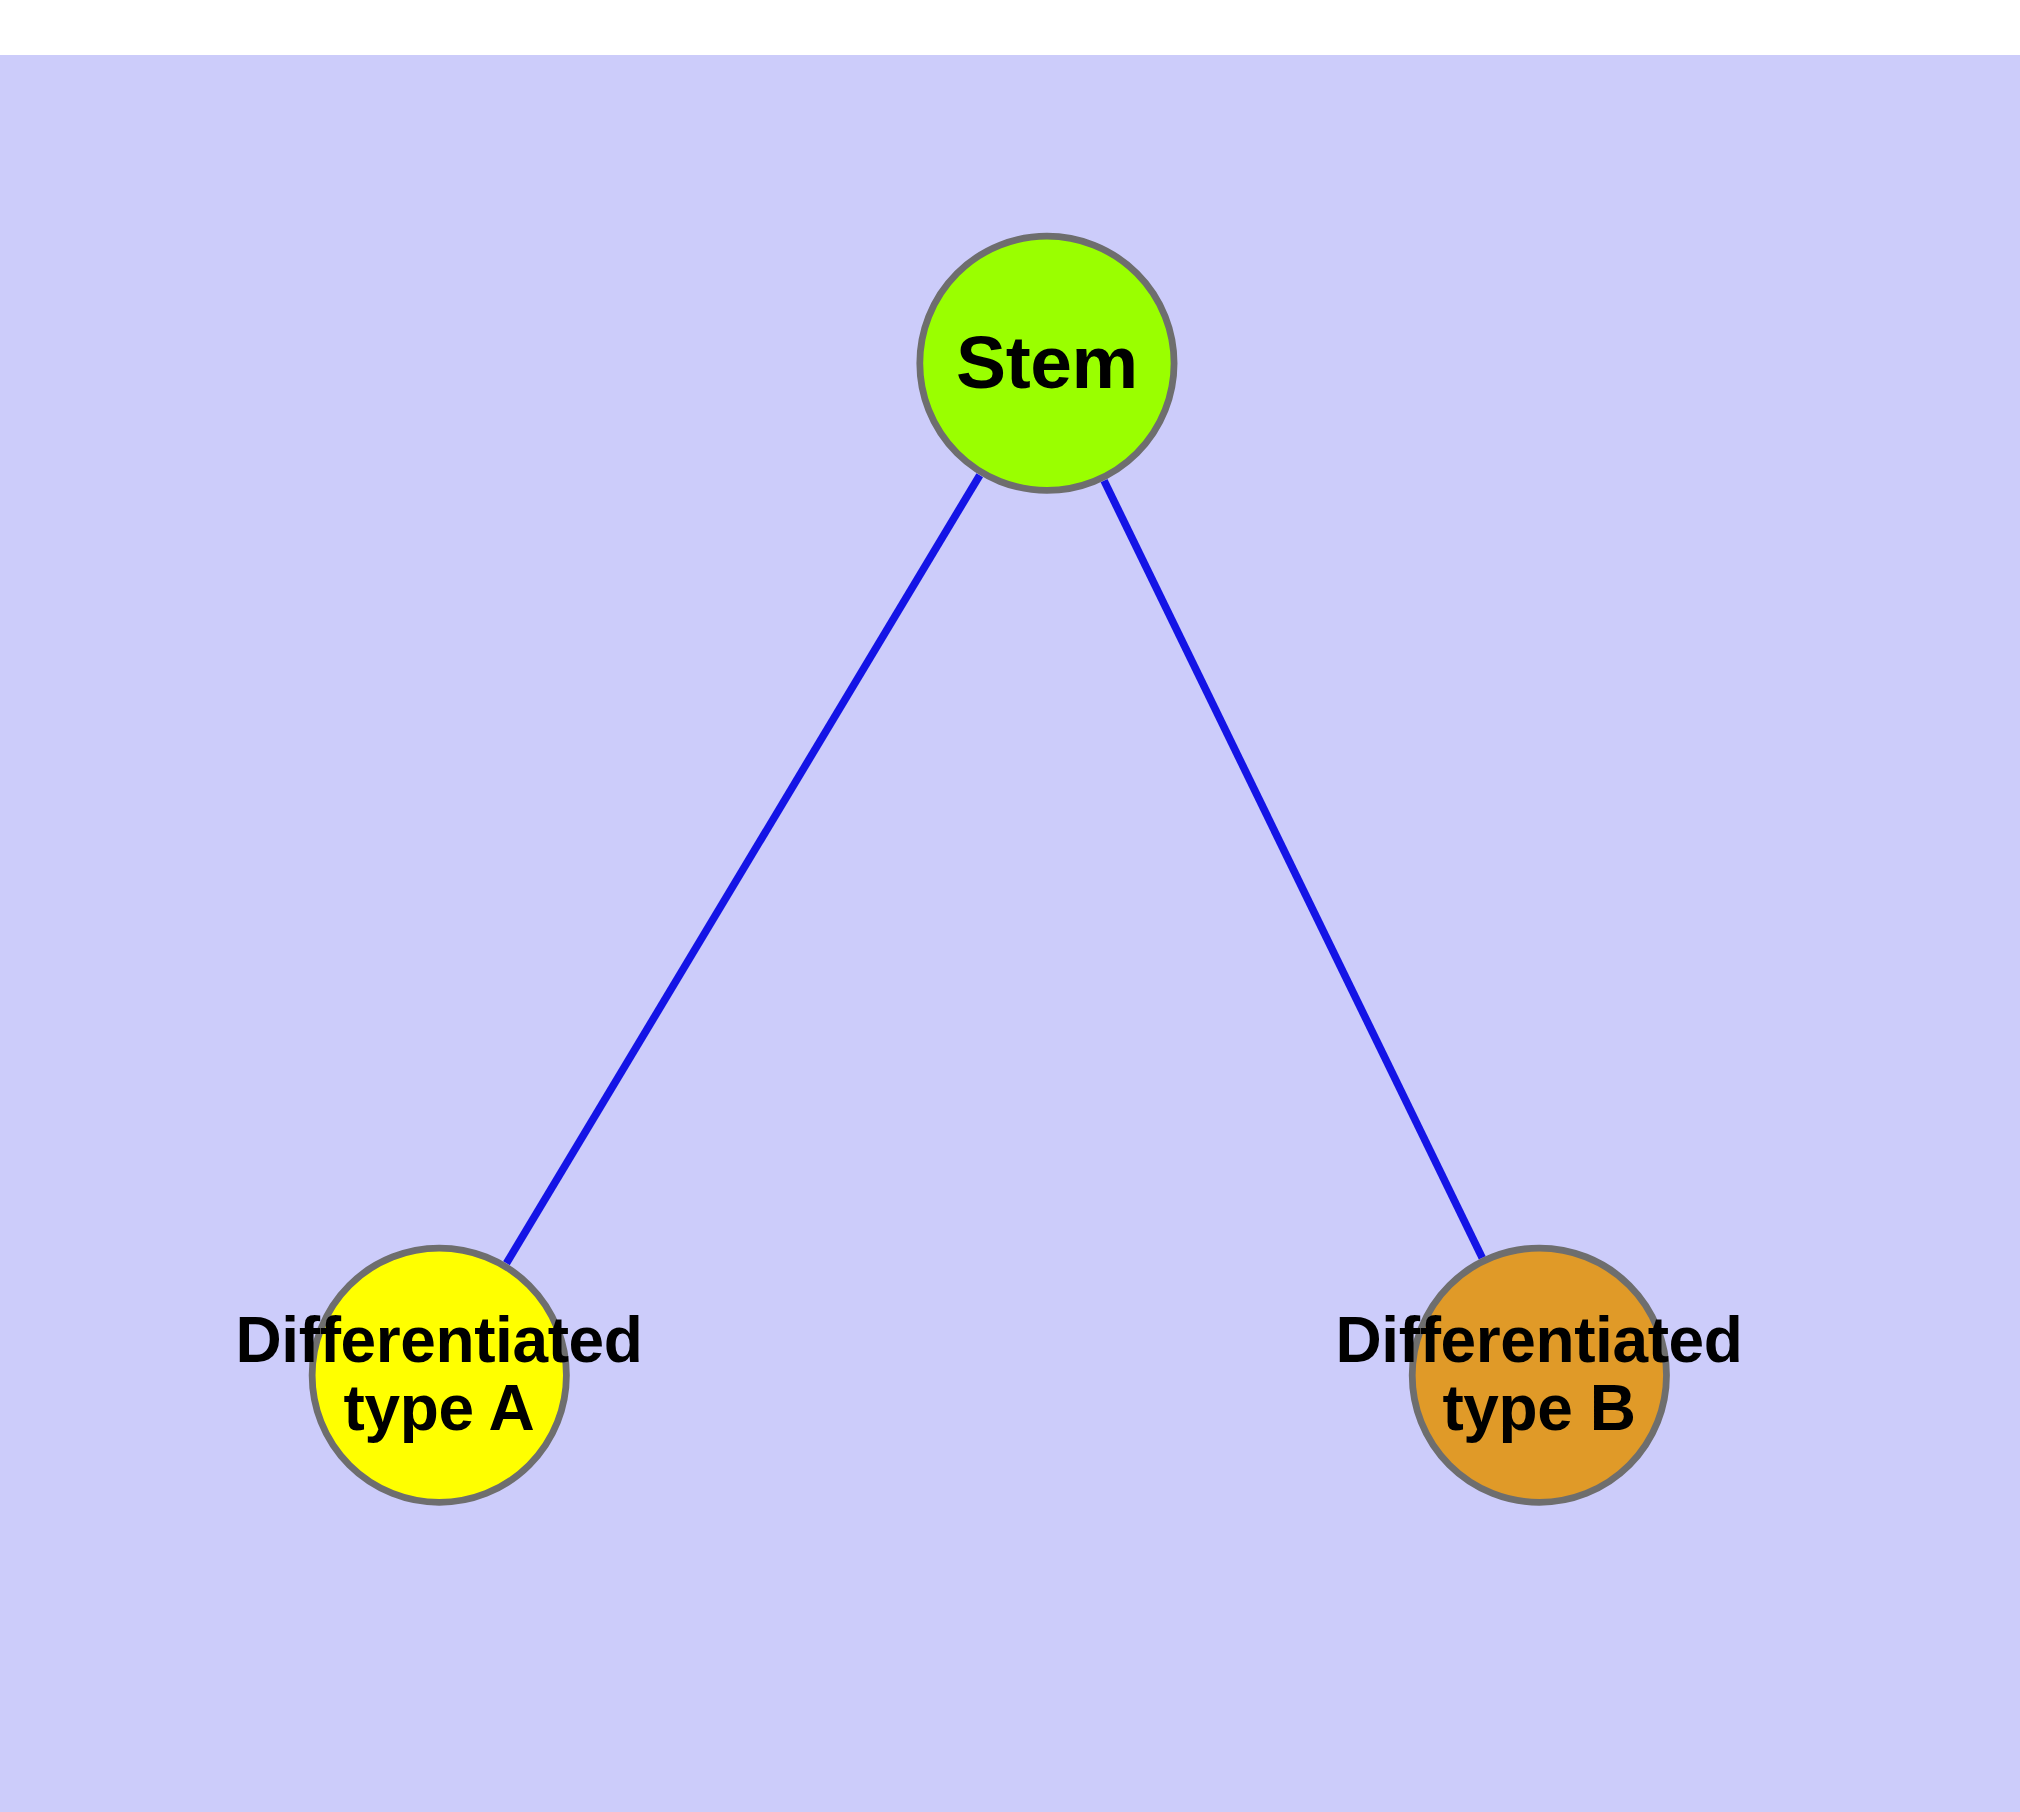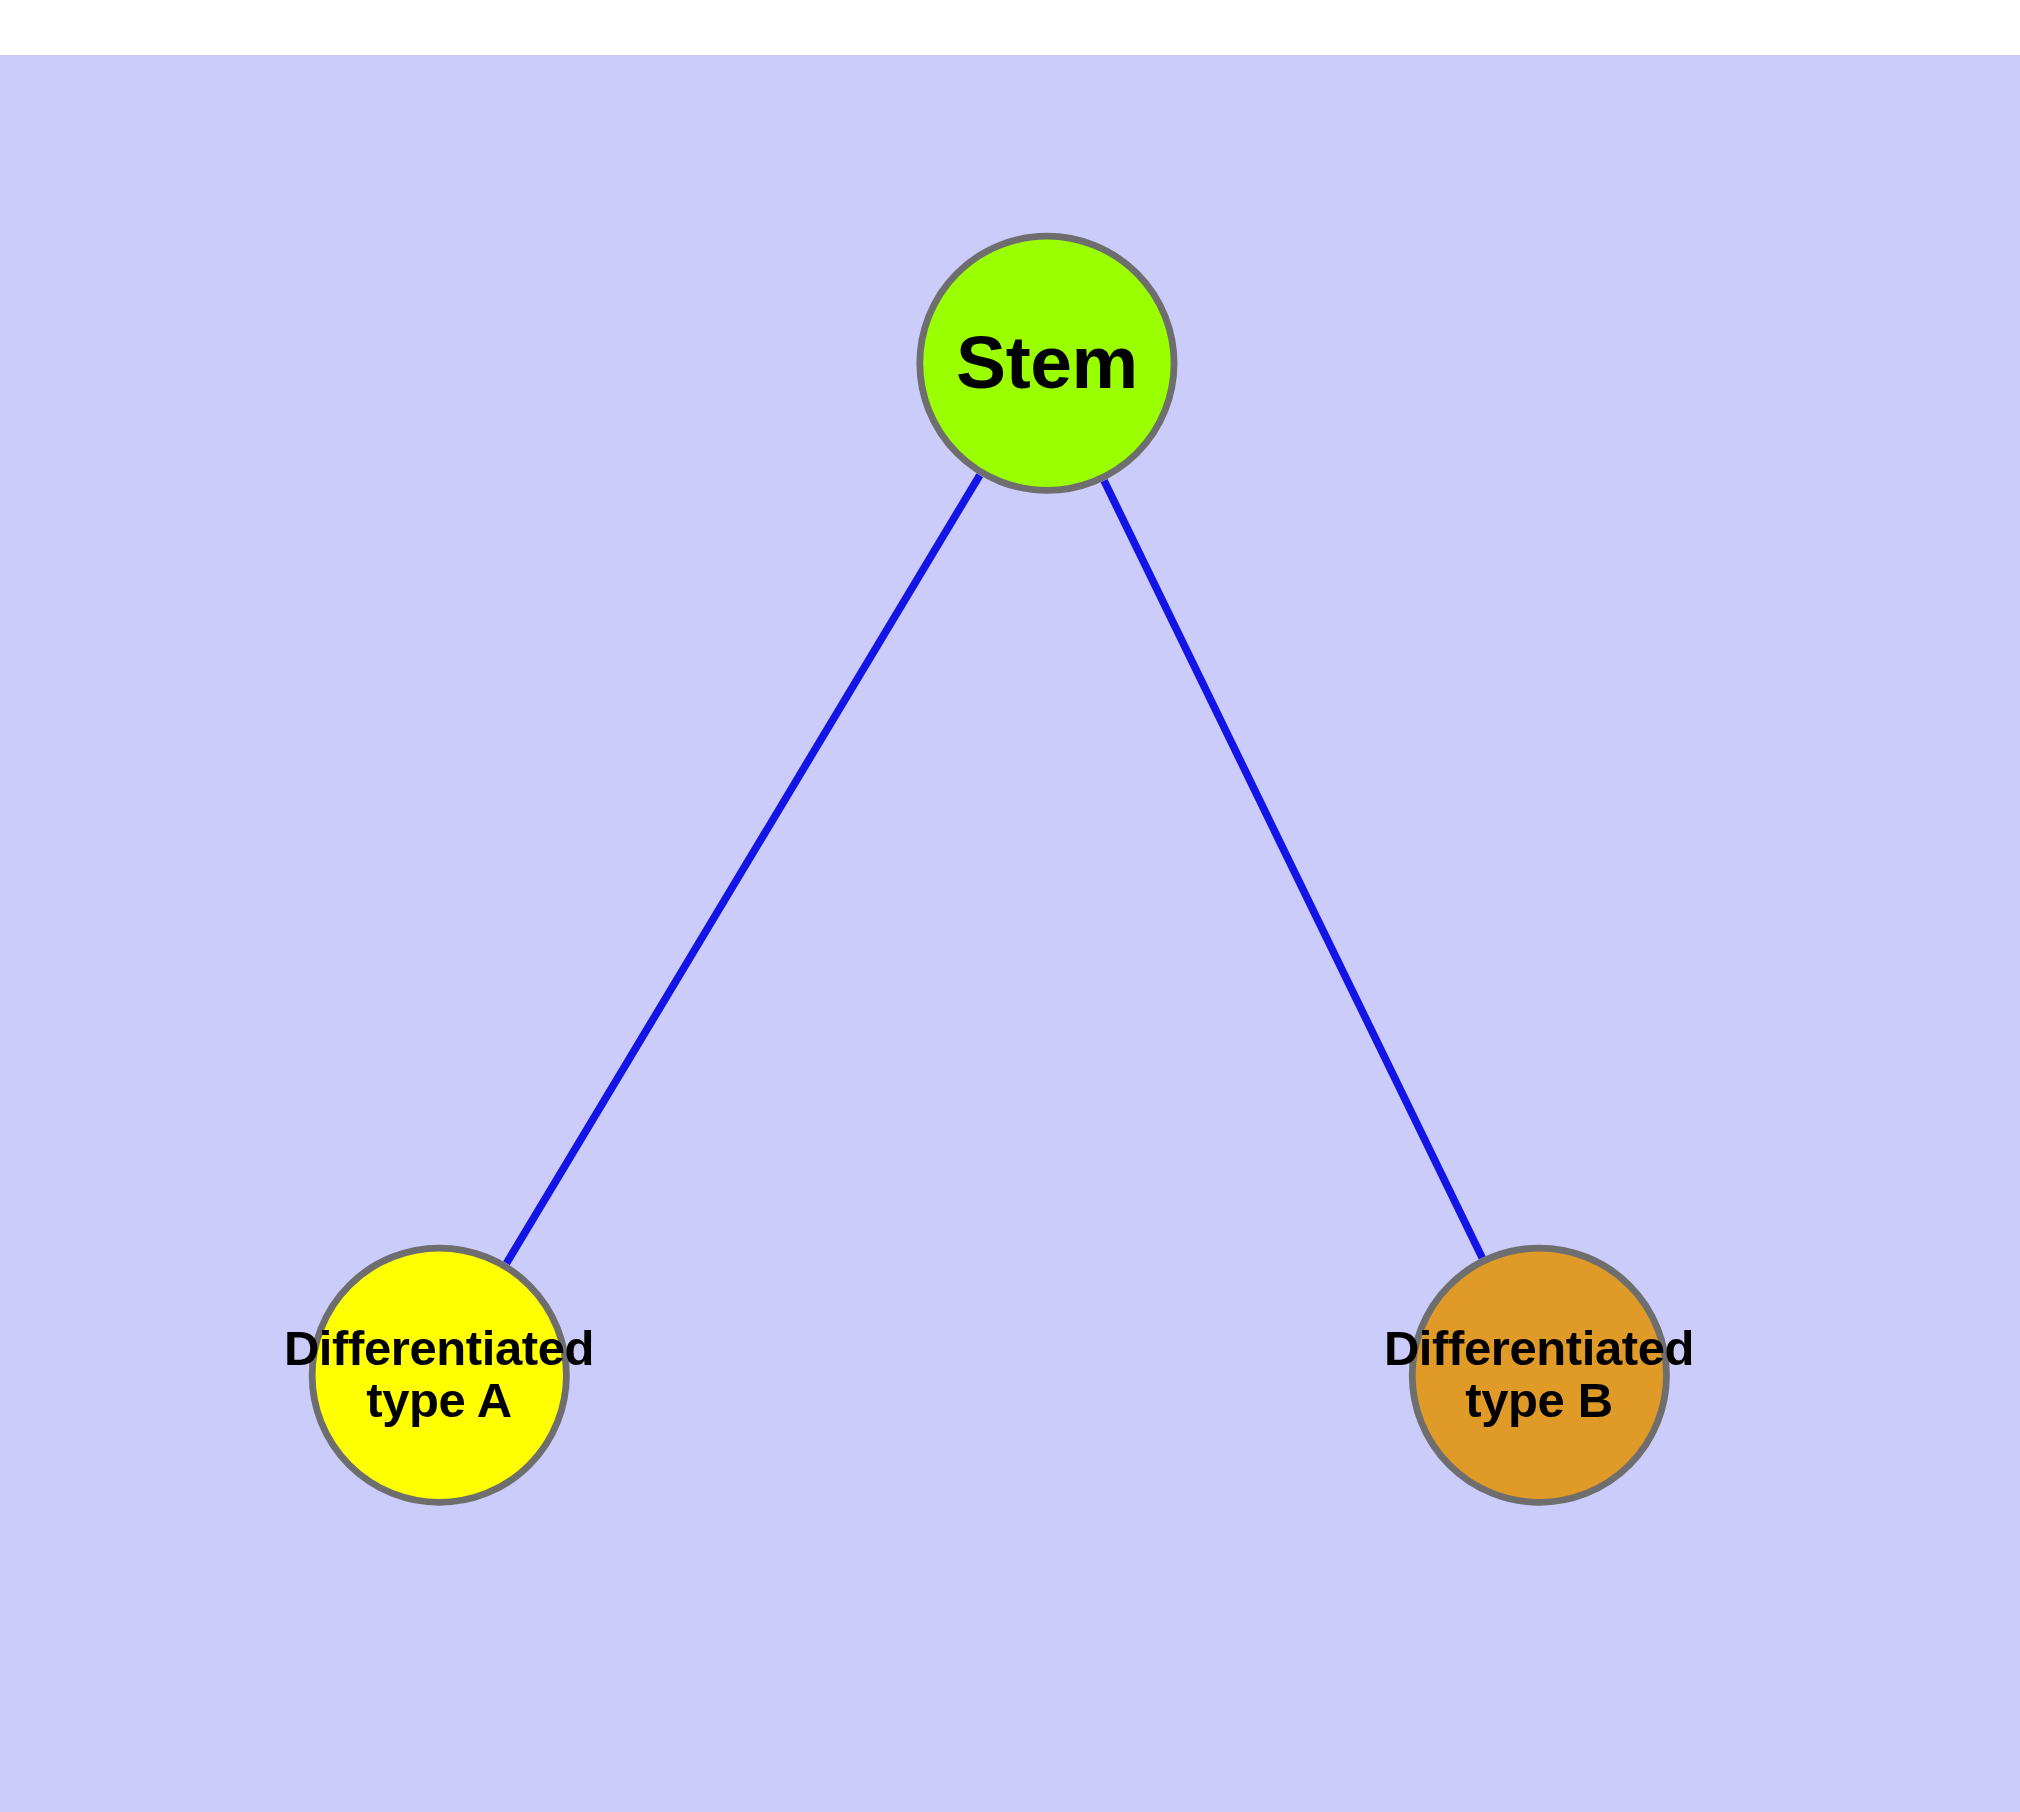--- a/index.html
+++ b/index.html
@@ -38,21 +38,21 @@
     white-space: pre;
     line-height: 1.06;
     letter-spacing: -0.4px;
     pointer-events: none;
     transform: translate(-50%, -50%);
   }
   .node-label.big {
     font-size: 75px;
   }
   .node-label.multi {
-    font-size: 49px;
+    font-size: 64px;
   }
 </style>
 </head>
 <body>
 
 <div id="stage" style="width: 2021px; height: 1812px; margin-top: 48px;">
 
   <div id="canvas-bg" style="background: rgb(204, 204, 250); width: 2021px;"></div>
 
   <svg id="graph-svg" viewBox="0 0 2384 2138" xmlns="http://www.w3.org/2000/svg">

